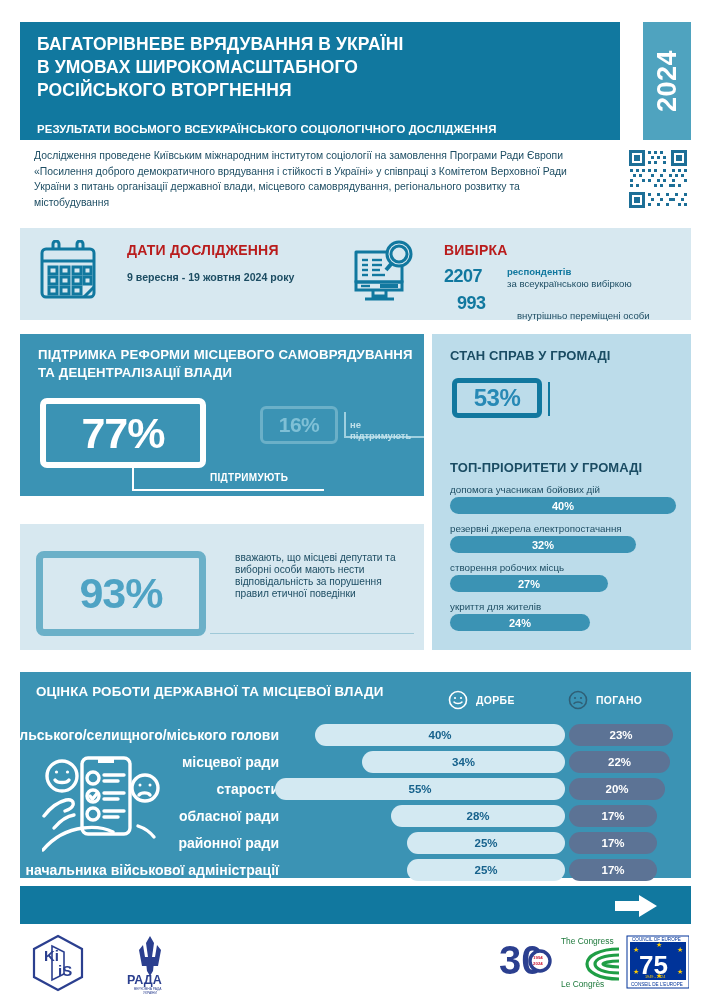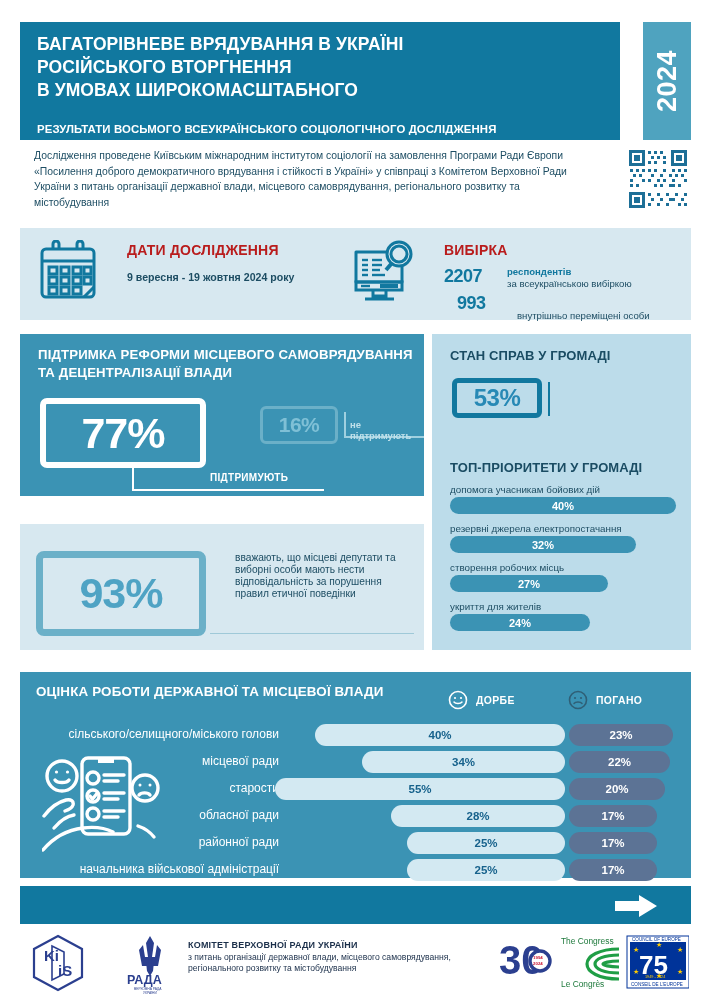--- a/index.html
+++ b/index.html
@@ -166,21 +166,21 @@
     color: #ffffff; font-size: 13.4px; font-weight: bold; letter-spacing: 0.15px;
   }
   .legend { position: absolute; top: 18px; display: flex; align-items: center; gap: 8px; }
   .lg-good { left: 428px; }
   .lg-bad  { left: 548px; }
   .legend .lg-text { color: #ffffff; font-size: 10.4px; font-weight: bold; letter-spacing: 0.4px; }
   .eval-rows { position: absolute; left: 0; top: 52px; width: 671px; }
   .ev-row { position: relative; height: 22px; margin-bottom: 5px; }
   .ev-label {
     position: absolute; right: 398px; top: 3px;
-    color: #ffffff; font-size: 12px; font-weight: normal; white-space: nowrap;
+    color: #ffffff; font-size: 14px; font-weight: bold; white-space: nowrap;
   }
   .ev-good {
     position: absolute; top: 0; right: 135px; height: 22px;
     background: #d3e9f2; border-radius: 11px;
     display: flex; align-items: center; justify-content: center;
   }
   .ev-good span { color: #17628c; font-size: 11.5px; font-weight: bold; }
   .ev-bad {
     position: absolute; top: 0; left: 550px; height: 22px;
     background: #5c7395; border-radius: 11px;
@@ -212,22 +212,22 @@
 
 <div class="page">
 
   <div class="header-wrap">
     <div class="header-main"></div>
     <div class="header-year-bar">
       <div class="header-year">2024</div>
     </div>
     <div class="h-title">
       <div>БАГАТОРІВНЕВЕ ВРЯДУВАННЯ В УКРАЇНІ</div>
+      <div>В УМОВАХ ШИРОКОМАСШТАБНОГО</div>
       <div>РОСІЙСЬКОГО ВТОРГНЕННЯ</div>
-      <div>В УМОВАХ ШИРОКОМАСШТАБНОГО</div>
     </div>
     <div class="h-sub">РЕЗУЛЬТАТИ ВОСЬМОГО ВСЕУКРАЇНСЬКОГО СОЦІОЛОГІЧНОГО ДОСЛІДЖЕННЯ</div>
   </div>
 
   <div class="intro">
     <div class="intro-text">Дослідження проведене Київським міжнародним інститутом соціології на замовлення Програми Ради Європи «Посилення доброго демократичного врядування і стійкості в Україні» у співпраці з Комітетом Верховної Ради України з питань організації державної влади, місцевого самоврядування, регіонального розвитку та містобудування</div>
     <svg class="qr" viewBox="0 0 62 62">
       <rect width="62" height="62" fill="#ffffff"></rect>
       <g fill="#1d6f97">
         <path d="M2 2h16v16H2zm3 3v10h10V5z"></path>
@@ -531,25 +531,20 @@
         <path d="M28 4l4 7-2 14h3l2-12 4 5-3 16h-8z"></path>
         <path d="M28 4l-4 7 2 14h-3l-2-12-4 5 3 16h8z"></path>
         <path d="M24 30h8l-1 9-3 5-3-5z"></path>
         <rect x="26.5" y="12" width="3" height="24"></rect>
       </g>
       <text x="5" y="52" font-family="Liberation Sans, sans-serif" font-size="12.5" font-weight="bold" fill="#2b3f8f">РАДА</text>
       <text x="12" y="58" font-family="Liberation Sans, sans-serif" font-size="3.3" fill="#2b3f8f">ВЕРХОВНА РАДА</text>
       <text x="21" y="61.5" font-family="Liberation Sans, sans-serif" font-size="3.3" fill="#2b3f8f">УКРАЇНИ</text>
     </svg>
 
-    <div class="committee-text">
-      <div class="ct-1">КОМІТЕТ  ВЕРХОВНОЇ РАДИ УКРАЇНИ</div>
-      <div>з питань організації державної влади, місцевого самоврядування,</div>
-      <div>регіонального розвитку та містобудування</div>
-    </div>
 
     <svg class="coe-logos" width="190" height="56" viewBox="0 0 190 56">
 
       <g>
         <text x="0" y="40" font-family="Liberation Sans, sans-serif" font-size="40" font-weight="bold" fill="#2b3f8f">30</text>
         <circle cx="41" cy="27" r="10" fill="#ffffff" stroke="#2b3f8f" stroke-width="3.4"></circle>
         <text x="34" y="25" font-family="Liberation Sans, sans-serif" font-size="4.4" font-weight="bold" fill="#c8102e">1994</text>
         <text x="34" y="31" font-family="Liberation Sans, sans-serif" font-size="4.4" font-weight="bold" fill="#c8102e">2024</text>
       </g>
 

